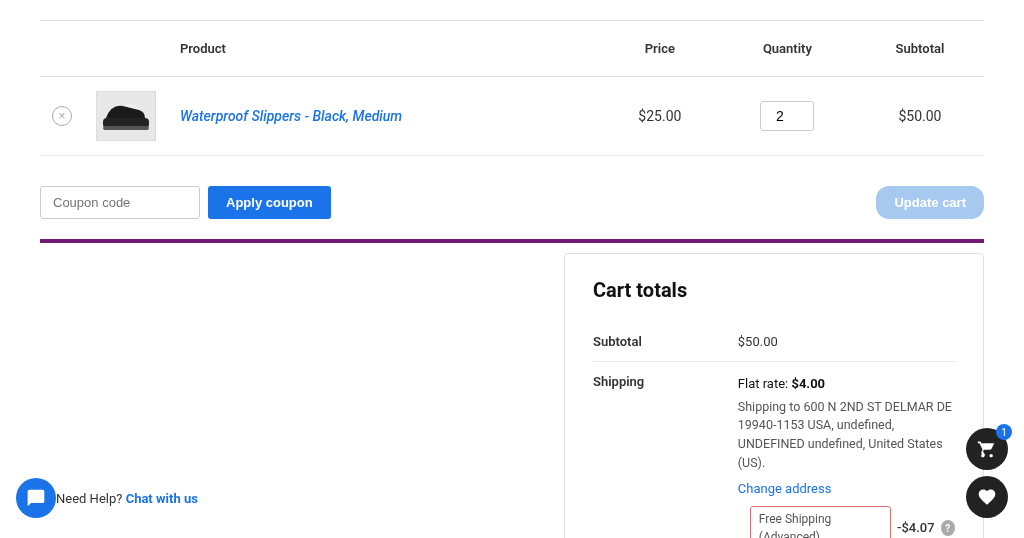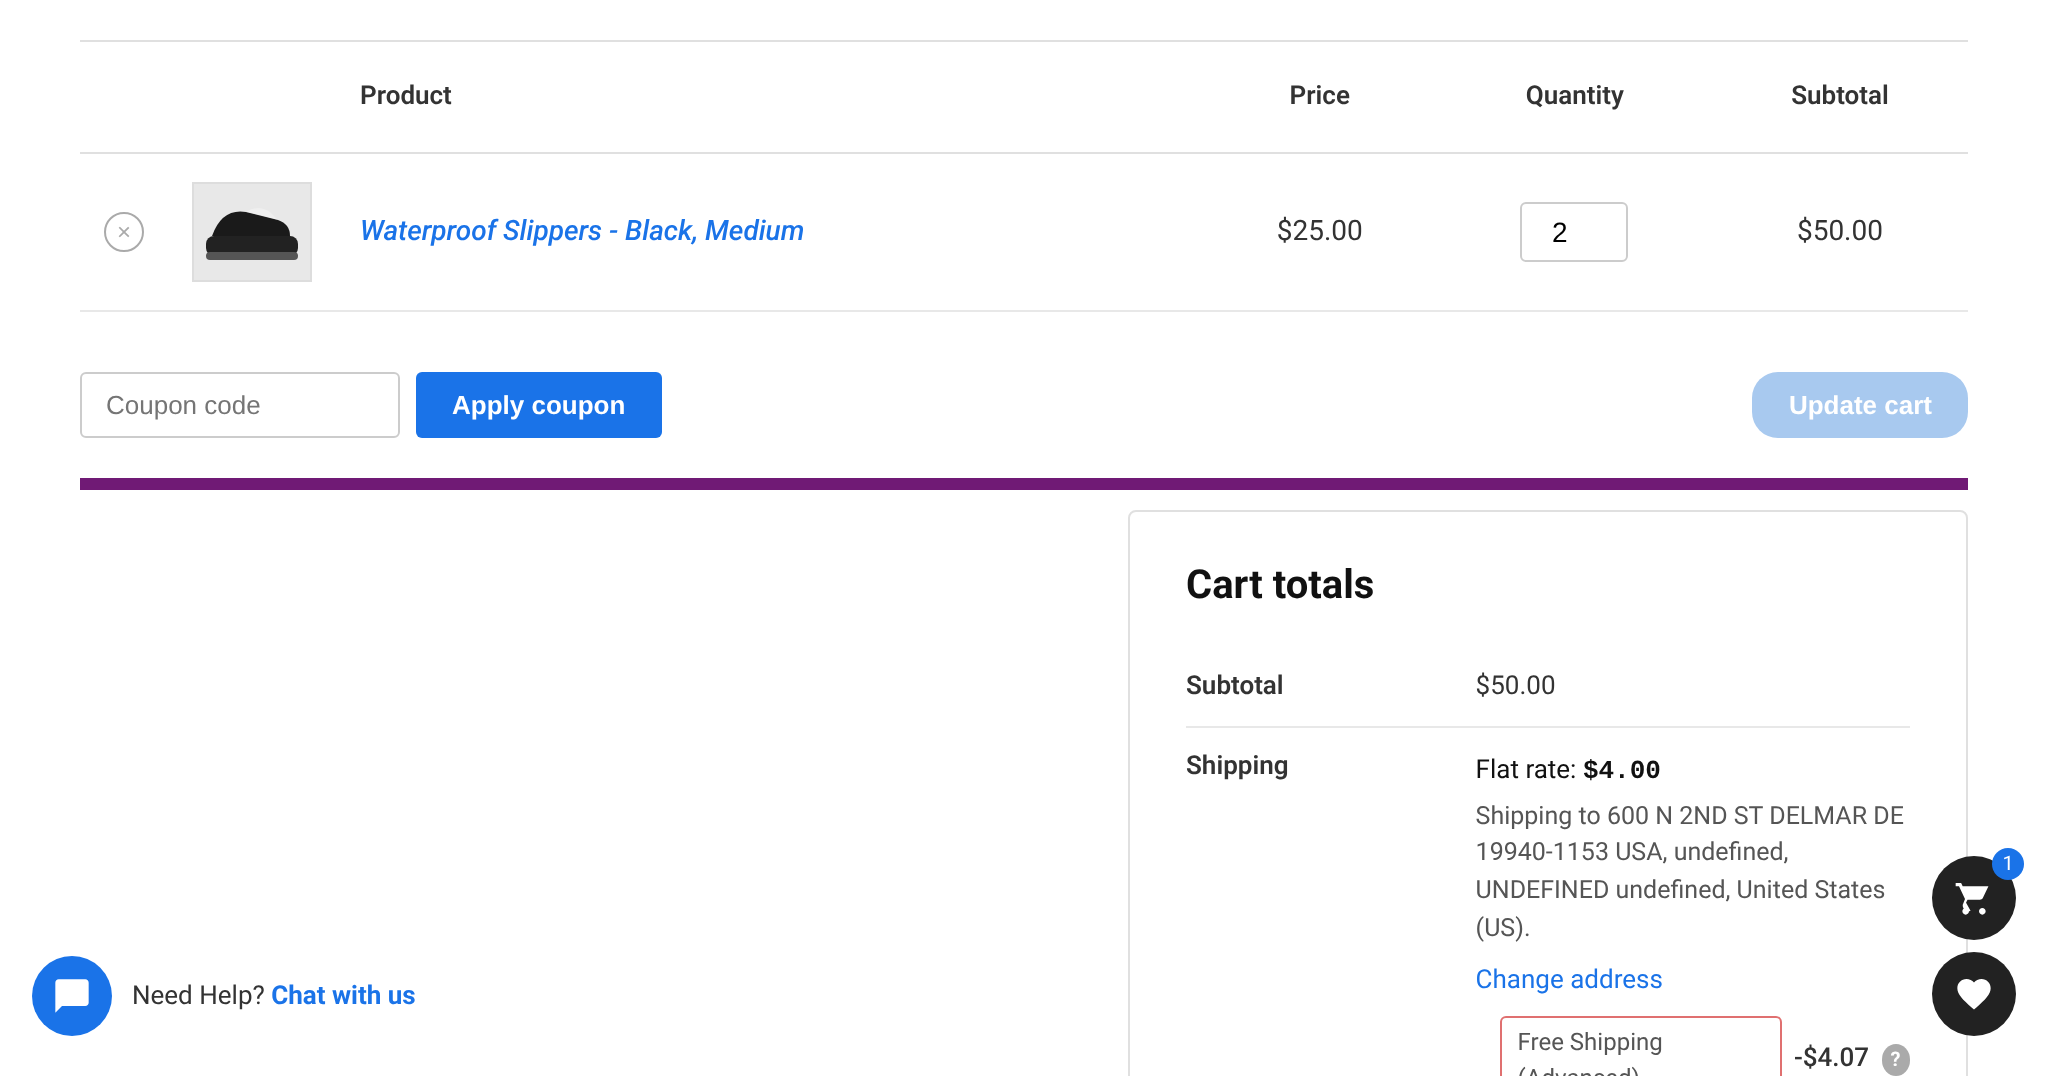--- a/index.html
+++ b/index.html
@@ -90,21 +90,21 @@
       border-radius: 3px;
       text-align: center;
       font-size: 14px;
     }
     
     .coupon-row {
       display: flex;
       align-items: center;
       justify-content: space-between;
       padding: 10px 0 20px 0;
-      border-bottom: 6px solid #701a75;
+      border-bottom: 4px solid #701a75;
     }
     .coupon-left {
       display: flex;
       align-items: center;
       gap: 8px;
     }
     .coupon-input {
       padding: 8px 12px;
       border: 1px solid #ccc;
       border-radius: 3px;
@@ -178,21 +178,20 @@
     .shipping-details {
       font-size: 13px;
       color: #555;
       line-height: 1.5;
     }
     .shipping-details .flat-rate {
       color: #111;
     }
     .shipping-details .flat-rate strong {
       font-weight: 700;
-      font-family: Liberation Mono, monospace;
     }
     .shipping-details .address-text {
       color: #555;
       margin-top: 4px;
       font-size: 12.5px;
     }
     .change-address-link {
       color: #1a73e8;
       cursor: pointer;
       font-size: 13px;
@@ -233,21 +232,20 @@
       font-weight: 700;
       cursor: pointer;
     }
     
     .chat-widget {
       position: fixed;
       bottom: 20px;
       left: 16px;
       display: flex;
       align-items: center;
-      gap: 10px;
     }
     .chat-bubble {
       width: 40px;
       height: 40px;
       border-radius: 50%;
       background: #1a73e8;
       display: flex;
       align-items: center;
       justify-content: center;
       cursor: pointer;

